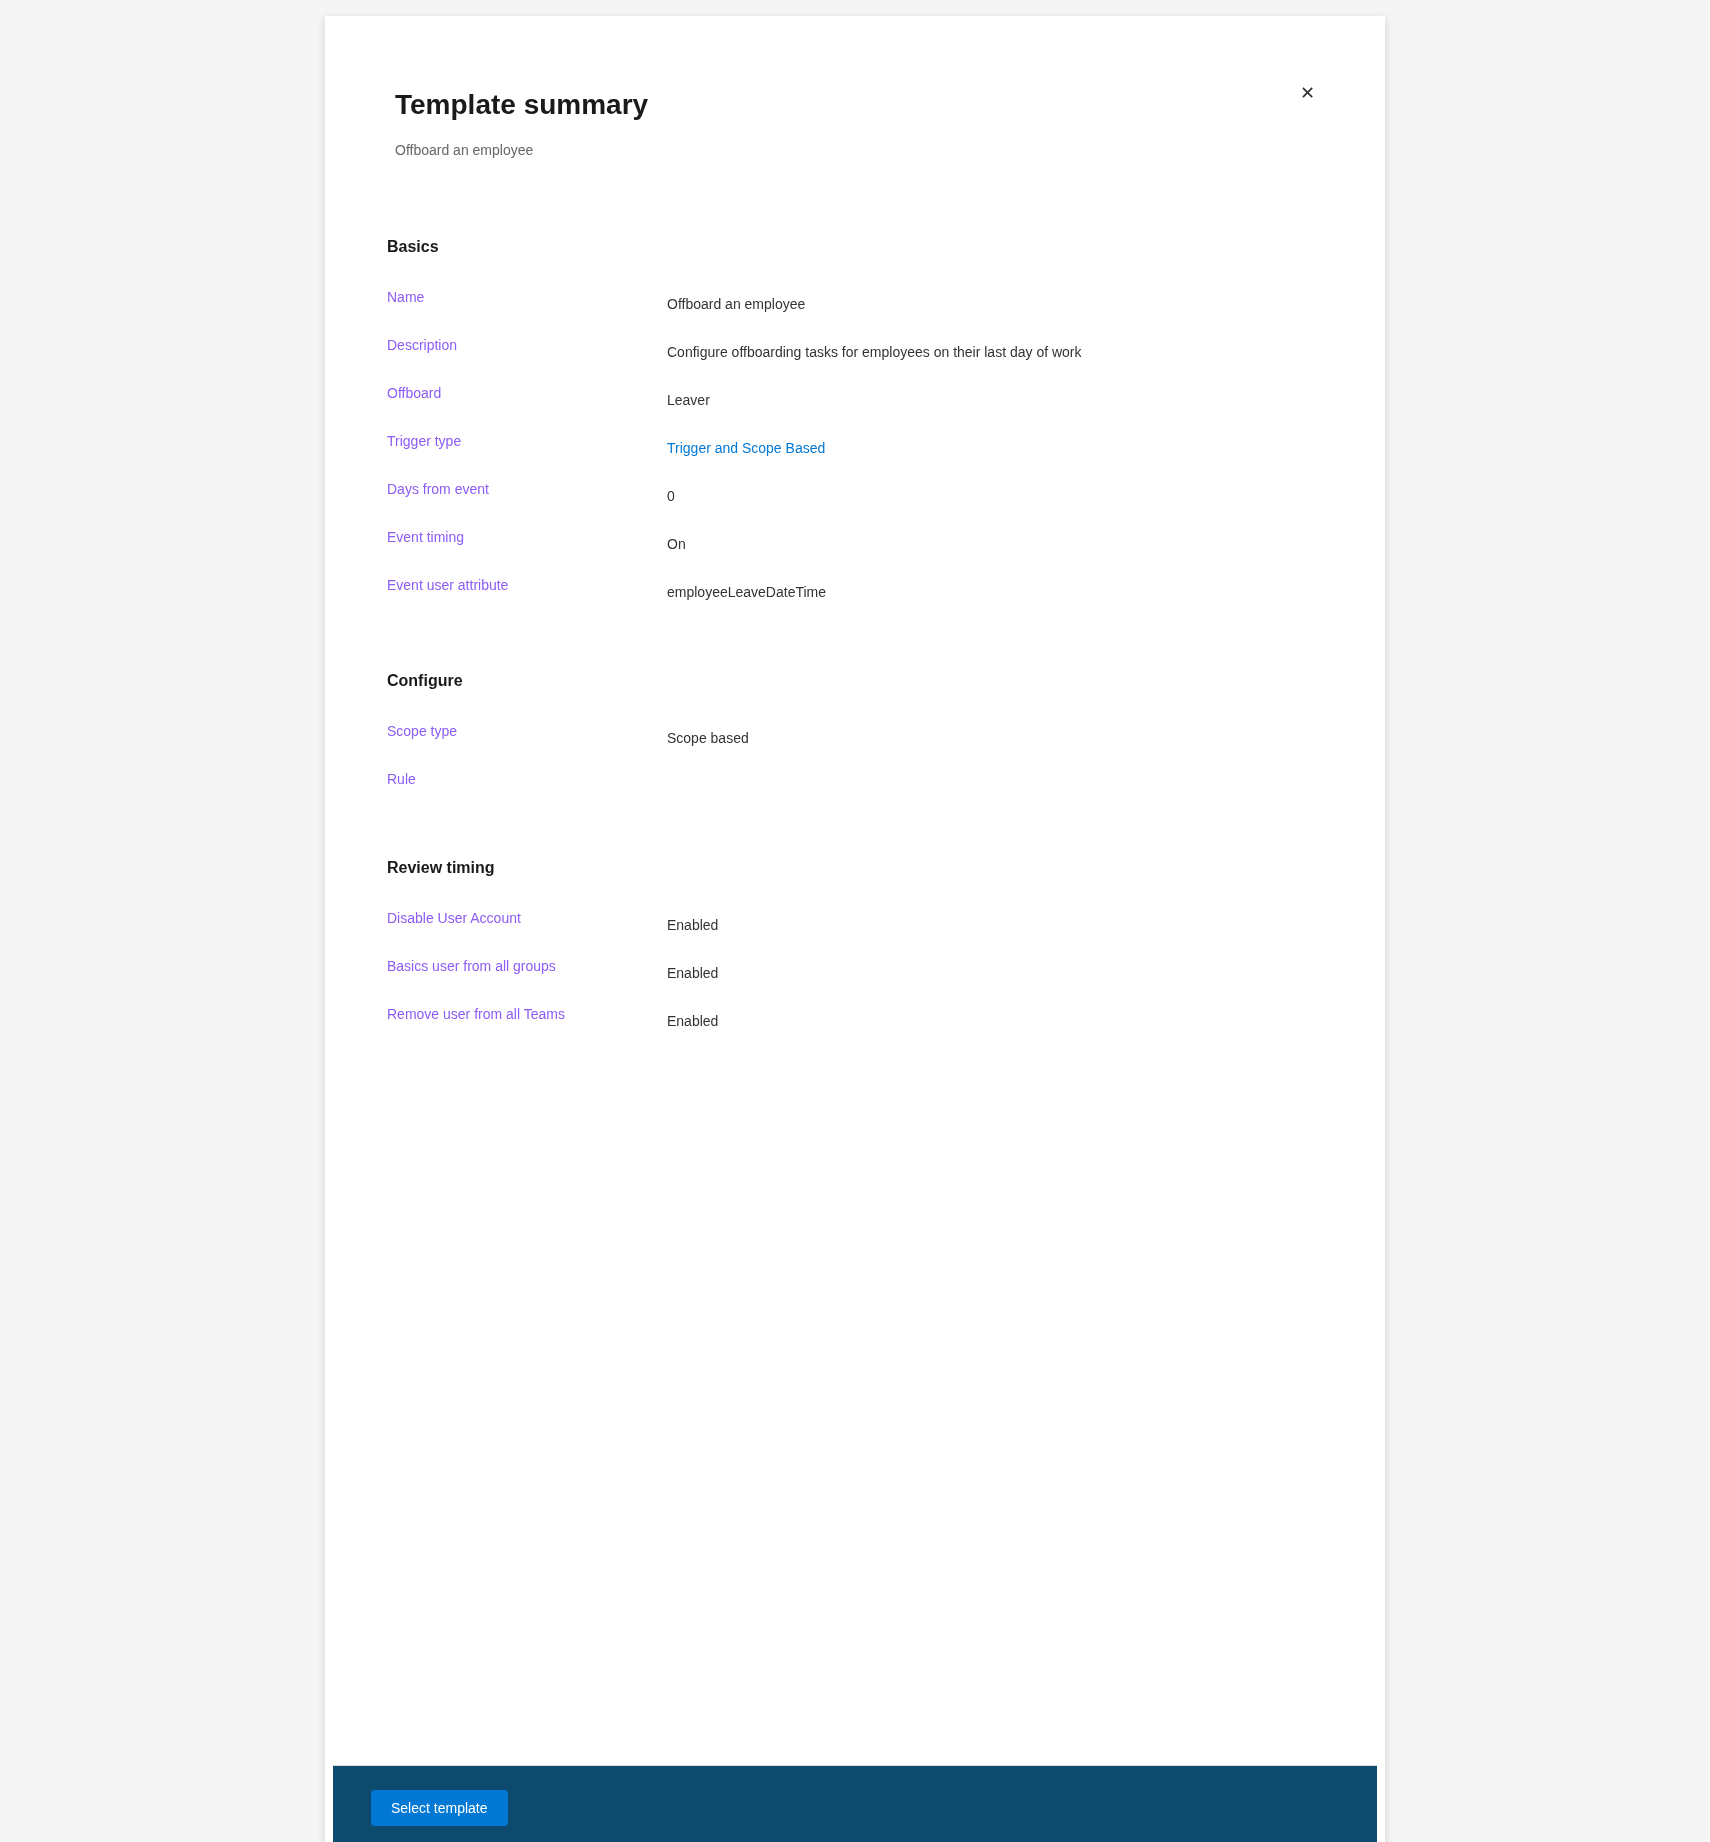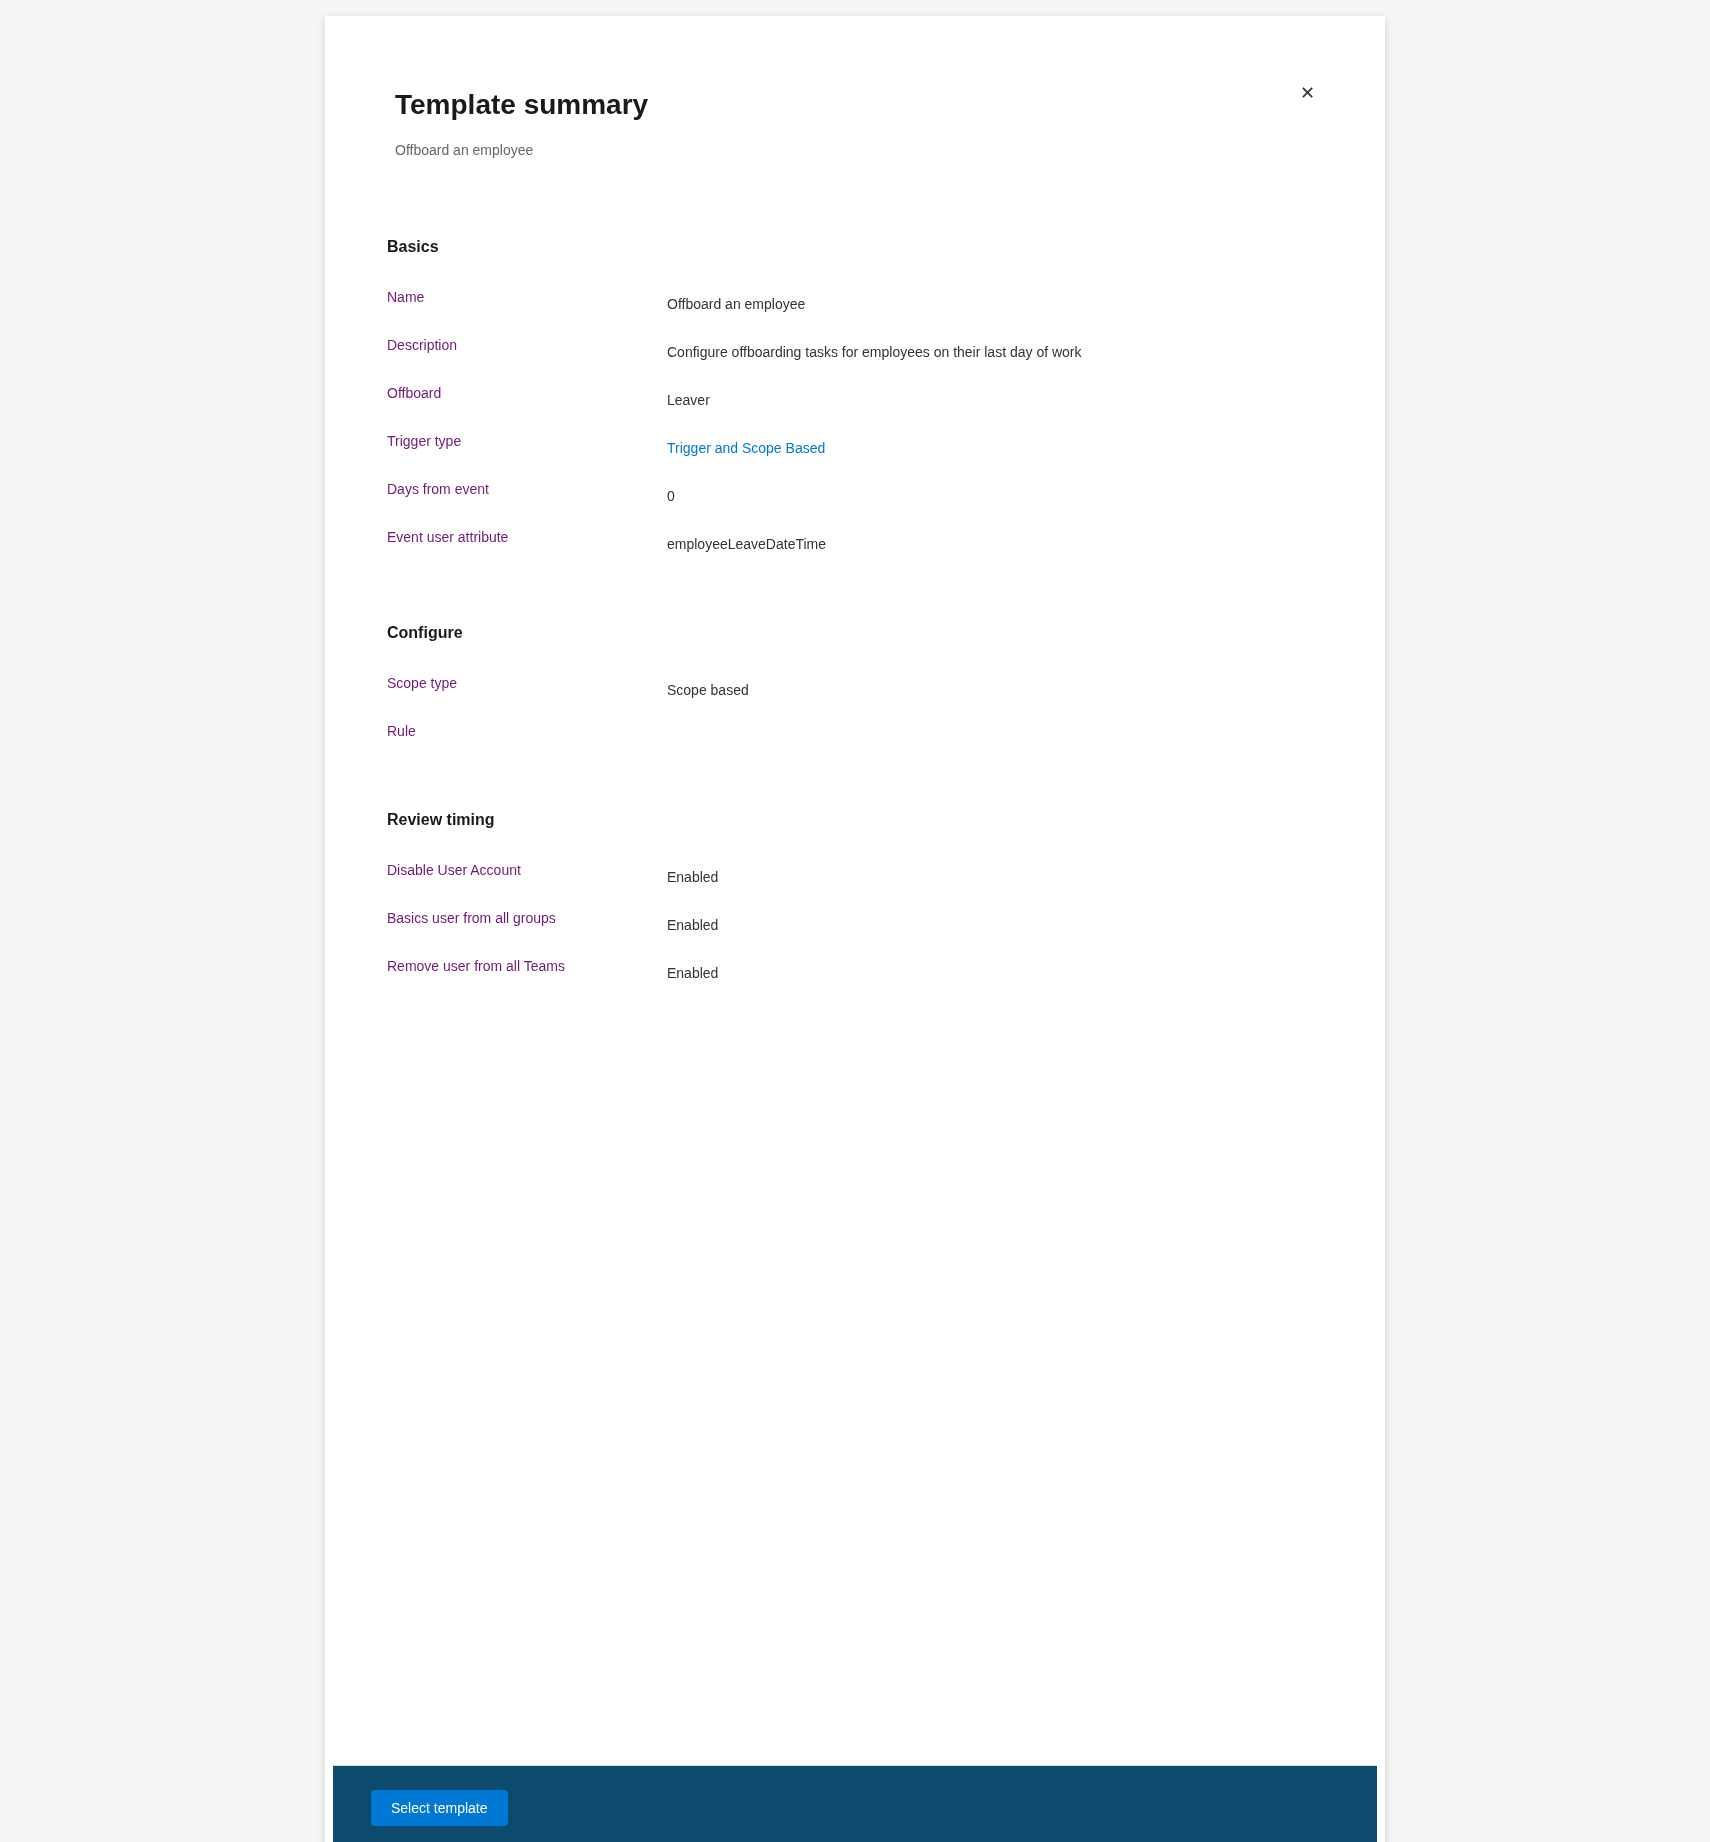--- a/index.html
+++ b/index.html
@@ -86,21 +86,21 @@
       display: flex;
       align-items: flex-start;
       padding: 8px 0;
       min-height: 36px;
     }
 
     .field-label {
       width: 280px;
       min-width: 280px;
       font-size: 14px;
-      color: #701a75;
+      color: #8b5cf6;
       padding-top: 1px;
     }
 
     .field-value {
       font-size: 14px;
       color: #333333;
       flex: 1;
     }
 
     .field-value.link-style {
@@ -157,20 +157,24 @@
       </div>
       <div class="field-row">
         <span class="field-label">Trigger type</span>
         <span class="field-value link-style">Trigger and Scope Based</span>
       </div>
       <div class="field-row">
         <span class="field-label">Days from event</span>
         <span class="field-value">0</span>
       </div>
       <div class="field-row">
+        <span class="field-label">Event timing</span>
+        <span class="field-value">On</span>
+      </div>
+      <div class="field-row">
         <span class="field-label">Event user attribute</span>
         <span class="field-value">employeeLeaveDateTime</span>
       </div>
     </div>
 
     <div class="section">
       <div class="section-title">Configure</div>
 
       <div class="field-row">
         <span class="field-label">Scope type</span>

